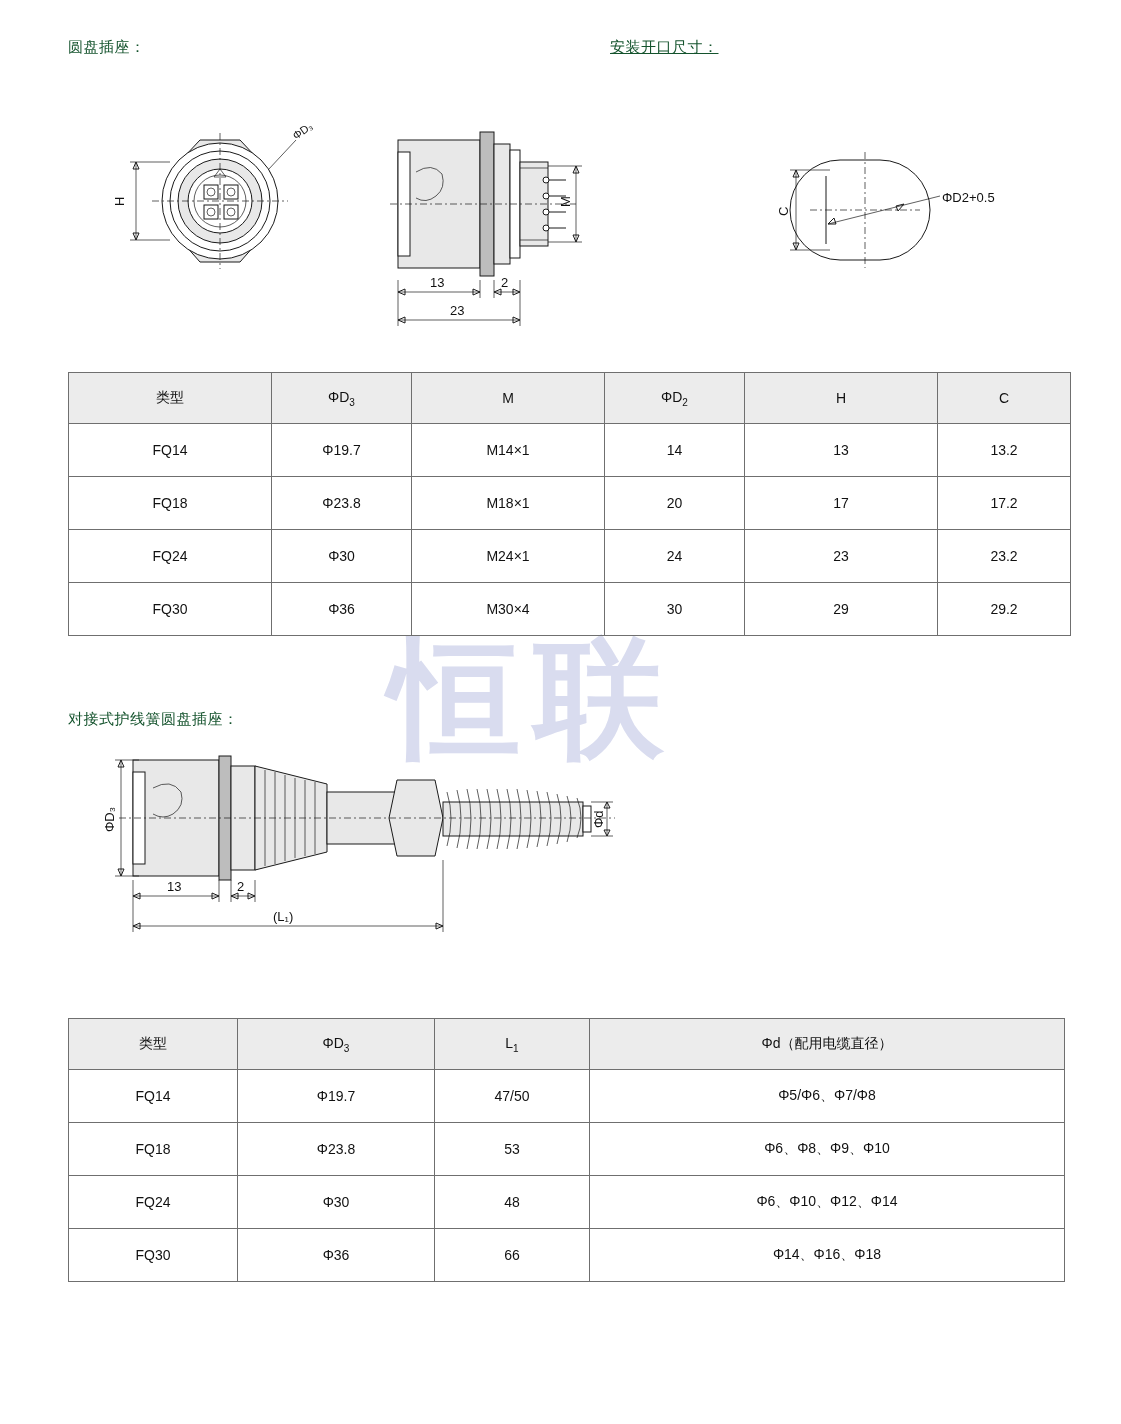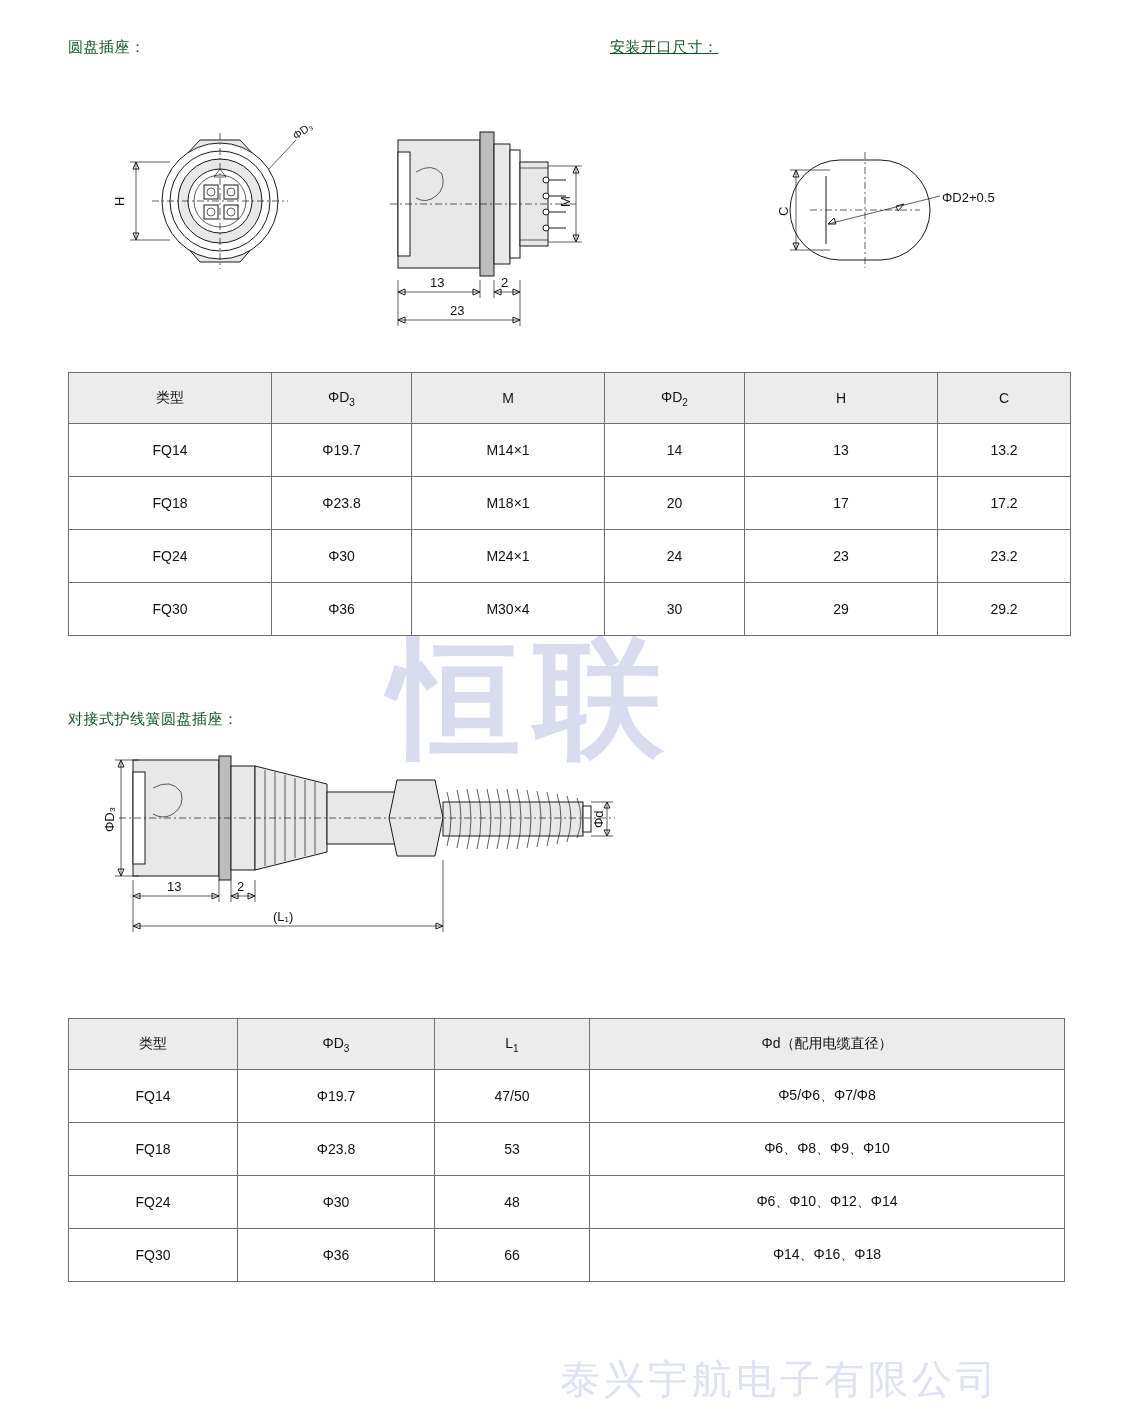--- a/index.html
+++ b/index.html
@@ -115,21 +115,20 @@
 </head>
 <body>
 
 <div class="page">
 
   <div class="caption" id="cap-disk">圆盘插座：</div>
   <div class="caption" id="cap-open">安装开口尺寸：</div>
   <div class="caption" id="cap-spring">对接式护线簧圆盘插座：</div>
 
   <div class="watermark" id="wm-main">恒联</div>
-  <div class="watermark" id="wm-footer">泰兴宇航电子有限公司</div>
 
   <svg class="drawing" id="draw-front" width="250" height="200" viewBox="0 0 250 200">
 
     <line class="ln-thin" x1="168" y1="60" x2="196" y2="30"></line>
     <text class="dim-label-sm" x="196" y="30" transform="rotate(-35 196 30)">ΦD₃</text>
 
     <polygon class="fill-gray" points="100,30 140,30 170,62 170,118 140,152 100,152 70,118 70,62"></polygon>
 
     <circle class="fill-white" cx="120" cy="91" r="58"></circle>
     <circle class="ln" cx="120" cy="91" r="50" fill="none"></circle>

